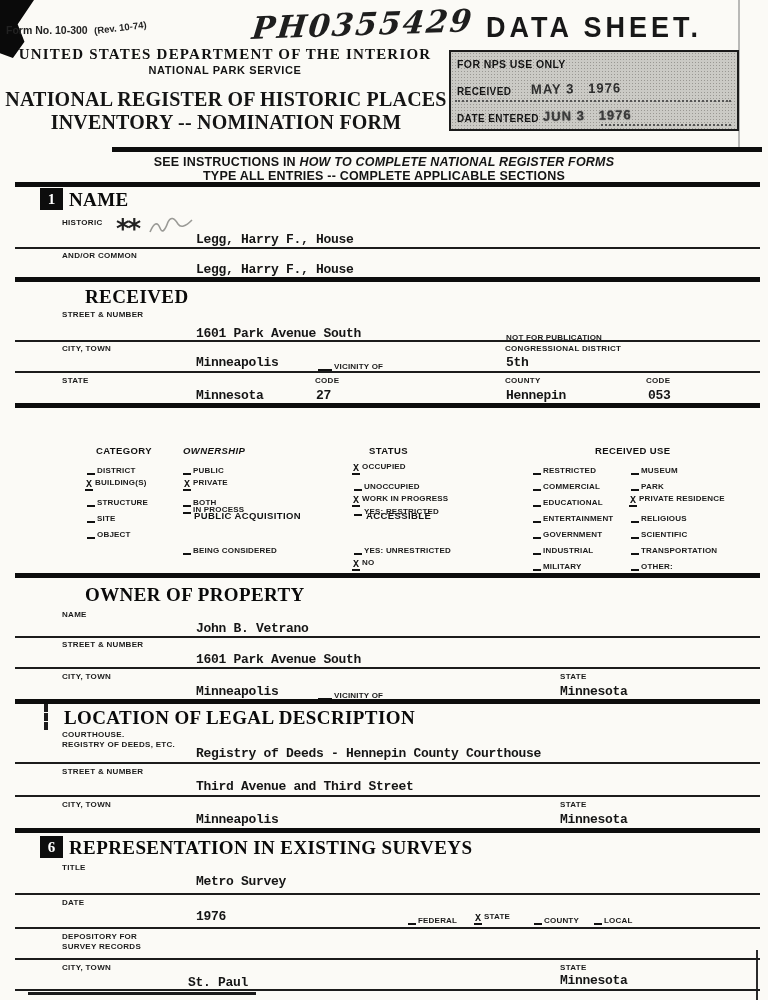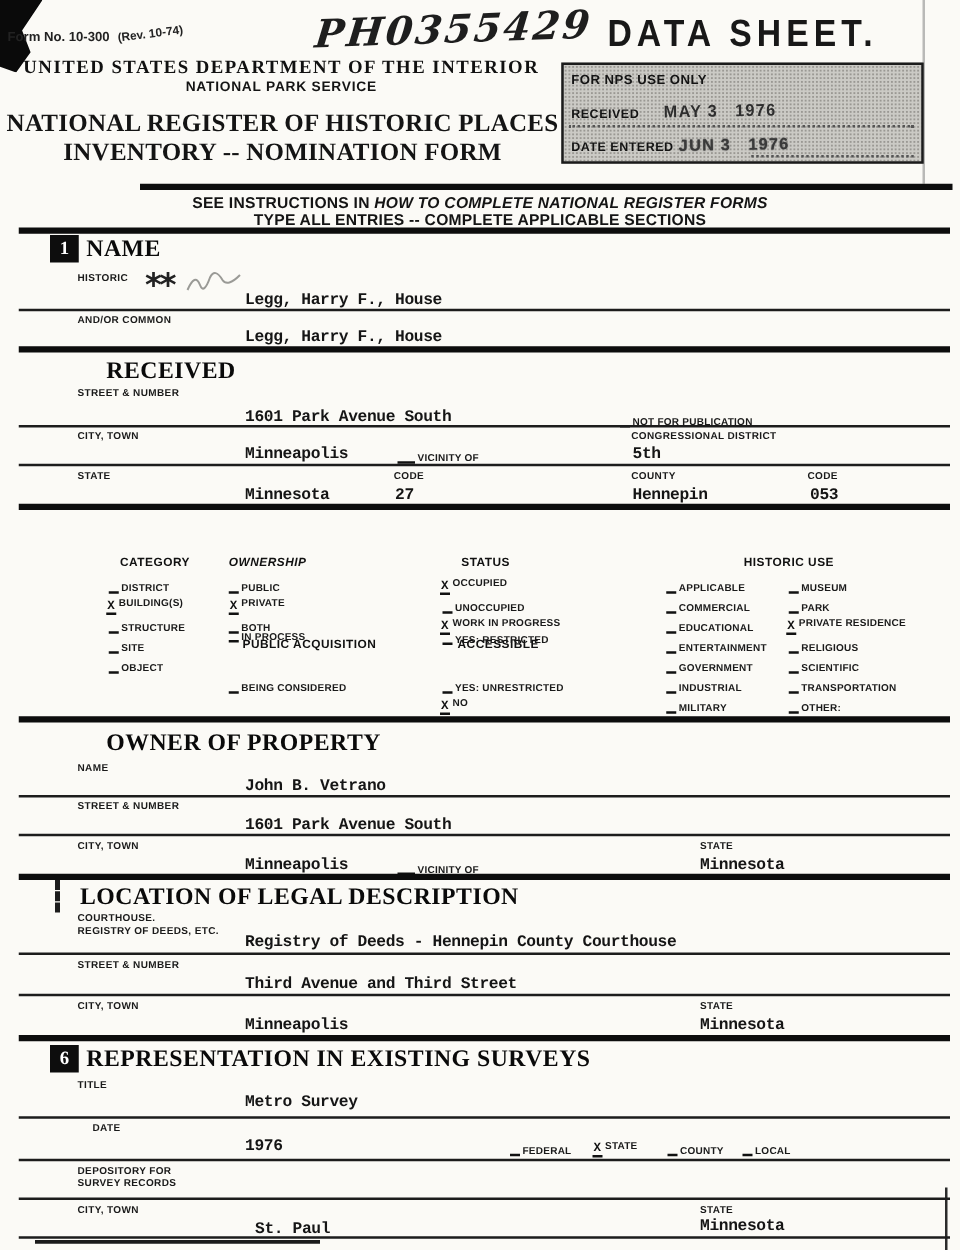--- a/index.html
+++ b/index.html
@@ -123,21 +123,21 @@
   <div class="lbl" style="left:646px; top:377px;">CODE</div>
   <div class="val" style="left:196px; top:389px;">Minnesota</div>
   <div class="val" style="left:316px; top:389px;">27</div>
   <div class="val" style="left:506px; top:389px;">Hennepin</div>
   <div class="val" style="left:648px; top:389px;">053</div>
   <div class="bar" style="top:403px;"></div>
 
   <div class="colhead" style="left:96px; top:446px;">CATEGORY</div>
   <div class="colhead" style="left:183px; top:446px;font-style:italic;">OWNERSHIP</div>
   <div class="colhead" style="left:369px; top:446px;">STATUS</div>
-  <div class="colhead" style="left:595px; top:446px;">HISTORIC USE</div>
+  <div class="colhead" style="left:595px; top:446px;">RECEIVED USE</div>
 
   <div class="opt" style="left:87px; top:463px;"><span class="mk"></span><span>DISTRICT</span></div>
   <div class="opt" style="left:85px; top:479px;"><span class="mk">X</span><span>BUILDING(S)</span></div>
   <div class="opt" style="left:87px; top:495px;"><span class="mk"></span><span>STRUCTURE</span></div>
   <div class="opt" style="left:87px; top:511px;"><span class="mk"></span><span>SITE</span></div>
   <div class="opt" style="left:87px; top:527px;"><span class="mk"></span><span>OBJECT</span></div>
 
   <div class="opt" style="left:183px; top:463px;"><span class="mk"></span><span>PUBLIC</span></div>
   <div class="opt" style="left:183px; top:479px;"><span class="mk">X</span><span>PRIVATE</span></div>
   <div class="opt" style="left:183px; top:495px;"><span class="mk"></span><span>BOTH</span></div>
@@ -146,21 +146,21 @@
   <div class="opt" style="left:183px; top:543px;"><span class="mk"></span><span>BEING CONSIDERED</span></div>
 
   <div class="opt" style="left:352px; top:463px;"><span class="mk">X</span><span>OCCUPIED</span></div>
   <div class="opt" style="left:354px; top:479px;"><span class="mk"></span><span>UNOCCUPIED</span></div>
   <div class="opt" style="left:352px; top:495px;"><span class="mk">X</span><span>WORK IN PROGRESS</span></div>
   <div class="colhead" style="left:366px; top:511px;">ACCESSIBLE</div>
   <div class="opt" style="left:354px; top:504px;"><span class="mk"></span><span>YES: RESTRICTED</span></div>
   <div class="opt" style="left:354px; top:543px;"><span class="mk"></span><span>YES: UNRESTRICTED</span></div>
   <div class="opt" style="left:352px; top:559px;"><span class="mk">X</span><span>NO</span></div>
 
-  <div class="opt" style="left:533px; top:463px;"><span class="mk"></span><span>APPLICABLE</span></div>
+  <div class="opt" style="left:533px; top:463px;"><span class="mk"></span><span>RESTRICTED</span></div>
   <div class="opt" style="left:533px; top:479px;"><span class="mk"></span><span>COMMERCIAL</span></div>
   <div class="opt" style="left:533px; top:495px;"><span class="mk"></span><span>EDUCATIONAL</span></div>
   <div class="opt" style="left:533px; top:511px;"><span class="mk"></span><span>ENTERTAINMENT</span></div>
   <div class="opt" style="left:533px; top:527px;"><span class="mk"></span><span>GOVERNMENT</span></div>
   <div class="opt" style="left:533px; top:543px;"><span class="mk"></span><span>INDUSTRIAL</span></div>
   <div class="opt" style="left:533px; top:559px;"><span class="mk"></span><span>MILITARY</span></div>
 
   <div class="opt" style="left:631px; top:463px;"><span class="mk"></span><span>MUSEUM</span></div>
   <div class="opt" style="left:631px; top:479px;"><span class="mk"></span><span>PARK</span></div>
   <div class="opt" style="left:629px; top:495px;"><span class="mk">X</span><span>PRIVATE RESIDENCE</span></div>
@@ -198,30 +198,30 @@
   <div class="lbl" style="left:560px; top:801px;">STATE</div>
   <div class="val" style="left:196px; top:813px;">Minneapolis</div>
   <div class="val" style="left:560px; top:813px;">Minnesota</div>
   <div class="bar" style="top:828px;"></div>
 
   <div class="numbox" style="left:40px; top:836px;">6</div>
   <div class="shead" style="left:69px; top:838px;">REPRESENTATION IN EXISTING SURVEYS</div>
   <div class="lbl" style="left:62px; top:864px;">TITLE</div>
   <div class="val" style="left:196px; top:875px;">Metro Survey</div>
   <div class="rule" style="top:893px;"></div>
-  <div class="lbl" style="left:74px; top:899px;">DATE</div>
+  <div class="lbl" style="left:62px; top:899px;">DATE</div>
   <div class="val" style="left:196px; top:910px;">1976</div>
   <div class="opt" style="left:408px; top:913px;"><span class="mk"></span><span>FEDERAL</span></div>
   <div class="opt" style="left:474px; top:913px;"><span class="mk">X</span><span>STATE</span></div>
   <div class="opt" style="left:534px; top:913px;"><span class="mk"></span><span>COUNTY</span></div>
   <div class="opt" style="left:594px; top:913px;"><span class="mk"></span><span>LOCAL</span></div>
   <div class="rule" style="top:927px;"></div>
   <div class="lbl" style="left:62px; top:933px;">DEPOSITORY FOR</div>
   <div class="lbl" style="left:62px; top:943px;">SURVEY RECORDS</div>
   <div class="rule" style="top:958px;"></div>
   <div class="lbl" style="left:62px; top:964px;">CITY, TOWN</div>
   <div class="lbl" style="left:560px; top:964px;">STATE</div>
-  <div class="val" style="left:204px; top:976px;">St. Paul</div>
+  <div class="val" style="left:188px; top:976px;">St. Paul</div>
   <div class="val" style="left:560px; top:974px;">Minnesota</div>
   <div class="rule" style="top:989px;"></div>
   <div class="botseg"></div>
 
 </div>
 
 </body></html>

